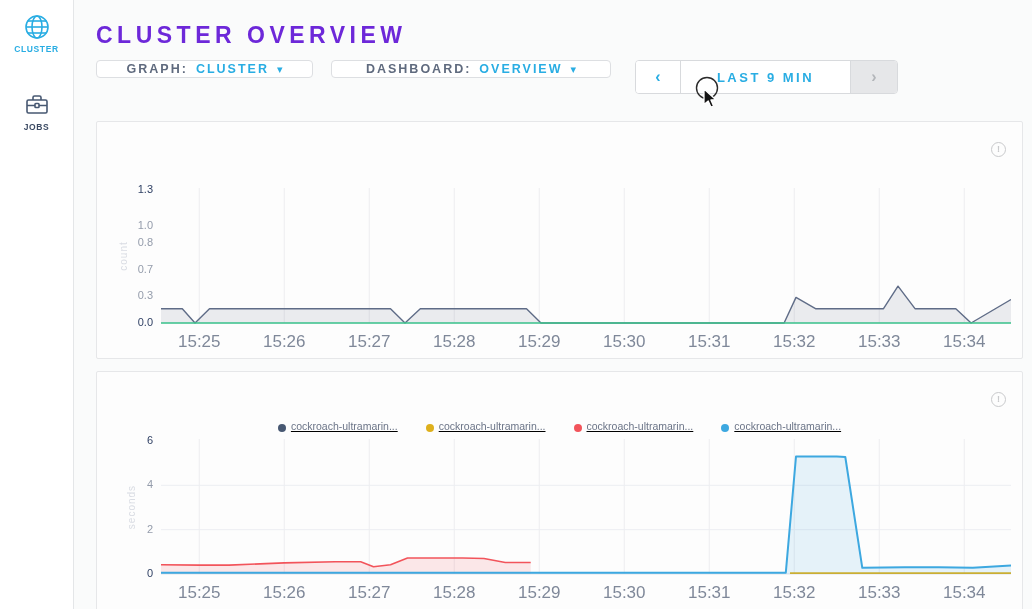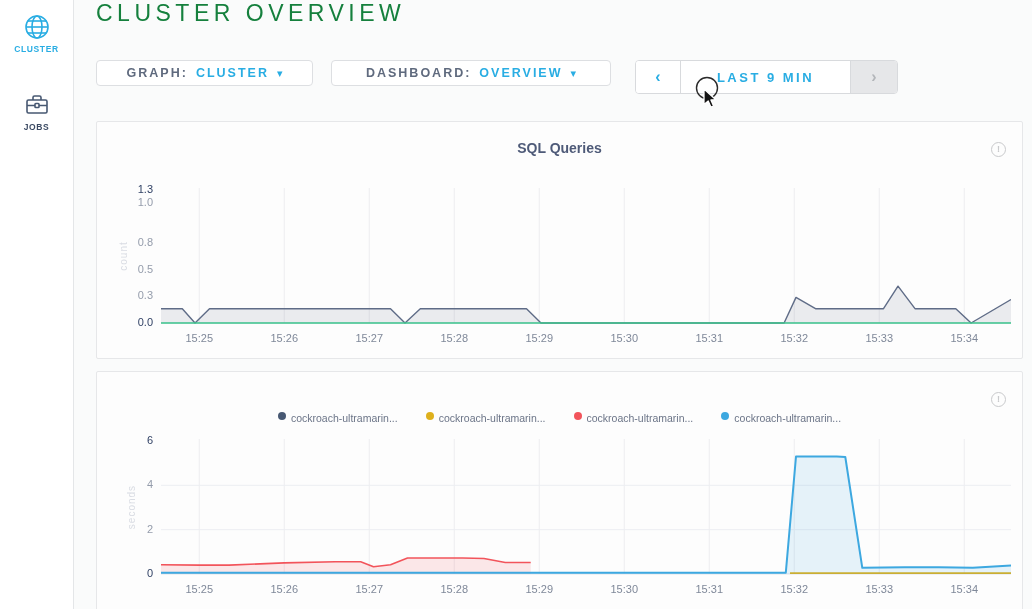--- a/index.html
+++ b/index.html
@@ -19,27 +19,27 @@
   .side-item .lbl{
     display:block;font-size:8.5px;font-weight:bold;letter-spacing:.6px;
     color:#3b4a63;
   }
   .side-item.active .lbl{color:#29ade3;}
   .si-cluster{padding-top:14px;}
   .si-databases{padding-top:42px;}
   .si-jobs{padding-top:38px;}
   
   .page-title{
-    position:absolute;left:96px;top:0;margin:0;
-    font-size:23px;font-weight:normal;letter-spacing:4.5px;color:#15803d;
+    position:absolute;left:96px;top:22px;margin:0;
+    font-size:23px;font-weight:bold;letter-spacing:4.5px;color:#6d28d9;
   }
   
   .controls{position:absolute;left:96px;top:60px;display:flex;align-items:flex-start;}
   .dropdown{
-    height:26px;background:#fff;border:1px solid #dddfe2;border-radius:4px;
+    height:18px;background:#fff;border:1px solid #dddfe2;border-radius:4px;
     display:flex;align-items:center;justify-content:center;cursor:pointer;
     padding:0 18px;box-sizing:border-box;
   }
   .dropdown .dd-label{
     font-size:12.5px;font-weight:bold;letter-spacing:2px;color:#5f6a7e;margin-right:8px;
   }
   .dropdown .dd-value{
     font-size:12.5px;font-weight:bold;letter-spacing:2px;color:#29ade3;margin-right:8px;
   }
   .dropdown .dd-caret{font-size:11px;color:#29ade3;}
@@ -71,36 +71,36 @@
     font-size:14px;font-weight:bold;color:#4e5a78;
   }
   .info-icon{
     position:absolute;right:16px;top:20px;width:13px;height:13px;border-radius:50%;
     border:1px solid #c9cacc;color:#c9cacc;font-size:9px;font-weight:bold;
     display:flex;align-items:center;justify-content:center;line-height:1;
   }
   .legend{
     position:absolute;left:0;right:0;top:40px;display:flex;justify-content:center;
   }
-  .legend-item{display:flex;align-items:flex-start;margin:0 14px;cursor:pointer;}
+  .legend-item{display:flex;align-items:flex-end;margin:8px 14px;cursor:pointer;text-decoration:underline;}
   .legend-dot{width:8px;height:8px;border-radius:50%;margin-right:5px;}
   .legend-txt{font-size:10.5px;color:#6b7487;}
   
   .chart-wrap{position:absolute;left:64px;width:850px;height:140px;}
   .cw-1{top:64px;}
   .cw-2{top:65px;}
   .chart-svg{position:absolute;left:0;top:0;}
   .ytick{
     position:absolute;left:-60px;width:52px;text-align:right;
     font-size:11px;color:#949cab;
   }
   .ytick.strong{color:#2e3f63;font-weight:normal;}
   .xtick{
     position:absolute;width:56px;text-align:center;top:146px;
-    font-size:11px;color:#7f8899;
+    font-size:17px;color:#7f8899;
   }
   .axis-unit{
     position:absolute;left:-52px;top:50%;
     transform:translateY(-50%) rotate(-90deg);
     font-size:10px;color:#d9dce3;letter-spacing:1px;
   }
   
   .cursor{position:absolute;left:694px;top:73px;width:42px;height:44px;z-index:20;pointer-events:none;}
 </style>
 </head>
@@ -146,21 +146,20 @@
     <span class="dd-caret">▾</span>
   </div>
   <div class="time-sel">
     <div class="ts-btn ts-prev">‹</div>
     <div class="ts-btn ts-label">LAST 9 MIN</div>
     <div class="ts-btn ts-next">›</div>
   </div>
 </div>
 
 <section class="panel panel-1">
-  <h3 class="chart-title">SQL Queries</h3>
   <div class="info-icon">!</div>
   <div class="chart-wrap cw-1">
     <span class="axis-unit">count</span>
   <svg class="chart-svg" width="850" height="140" viewBox="0 0 850 140">
         <line x1="38.24999999999995" y1="2" x2="38.24999999999995" y2="137" stroke="#ededf0" stroke-width="1"></line>
         <line x1="123.24999999999999" y1="2" x2="123.24999999999999" y2="137" stroke="#ededf0" stroke-width="1"></line>
         <line x1="208.25000000000003" y1="2" x2="208.25000000000003" y2="137" stroke="#ededf0" stroke-width="1"></line>
         <line x1="293.25" y1="2" x2="293.25" y2="137" stroke="#ededf0" stroke-width="1"></line>
         <line x1="378.25000000000006" y1="2" x2="378.25000000000006" y2="137" stroke="#ededf0" stroke-width="1"></line>
         <line x1="463.2500000000001" y1="2" x2="463.2500000000001" y2="137" stroke="#ededf0" stroke-width="1"></line>
@@ -168,23 +167,23 @@
         <line x1="633.2500000000002" y1="2" x2="633.2500000000002" y2="137" stroke="#ededf0" stroke-width="1"></line>
         <line x1="718.2500000000001" y1="2" x2="718.2500000000001" y2="137" stroke="#ededf0" stroke-width="1"></line>
         <line x1="803.2500000000002" y1="2" x2="803.2500000000002" y2="137" stroke="#ededf0" stroke-width="1"></line>
         <line x1="0" y1="137" x2="850" y2="137" stroke="#e1e3e8" stroke-width="1"></line>
         <path d="M0.0,122.7 L21.3,122.7 L34.0,137.0 L48.5,122.7 L229.5,122.7 L244.0,137.0 L259.3,122.7 L365.5,122.7 L380.0,137.0 L623.1,137.0 L635.0,111.4 L654.5,122.7 L722.5,122.7 L737.0,100.2 L754.0,122.7 L794.8,122.7 L810.1,137.0 L850.0,113.5 L850.0,137 L0.0,137 Z" fill="rgba(95,108,135,0.12)" stroke="none"></path>
         <path d="M0.0,122.7 L21.3,122.7 L34.0,137.0 L48.5,122.7 L229.5,122.7 L244.0,137.0 L259.3,122.7 L365.5,122.7 L380.0,137.0 L623.1,137.0 L635.0,111.4 L654.5,122.7 L722.5,122.7 L737.0,100.2 L754.0,122.7 L794.8,122.7 L810.1,137.0 L850.0,113.5" fill="none" stroke="#5f6c87" stroke-width="1.4" stroke-linejoin="round"></path>
         <path d="M0.0,137.0 L850.0,137.0" fill="none" stroke="#3bc48d" stroke-width="1.4" stroke-linejoin="round"></path>
       </svg>
       <div class="ytick strong" style="top: 130px;">0.0</div>
       <div class="ytick" style="top: 103.4px;">0.3</div>
-      <div class="ytick" style="top: 76.8px;">0.5</div>
+      <div class="ytick" style="top: 76.8px;">0.7</div>
       <div class="ytick" style="top: 50.2px;">0.8</div>
-      <div class="ytick" style="top: 10px;">1.0</div>
+      <div class="ytick" style="top: 33px;">1.0</div>
       <div class="ytick strong" style="top: -3px;">1.3</div>
       <div class="xtick" style="left: 10.25px;">15:25</div>
       <div class="xtick" style="left: 95.25px;">15:26</div>
       <div class="xtick" style="left: 180.25px;">15:27</div>
       <div class="xtick" style="left: 265.25px;">15:28</div>
       <div class="xtick" style="left: 350.25px;">15:29</div>
       <div class="xtick" style="left: 435.25px;">15:30</div>
       <div class="xtick" style="left: 520.25px;">15:31</div>
       <div class="xtick" style="left: 605.25px;">15:32</div>
       <div class="xtick" style="left: 690.25px;">15:33</div>

